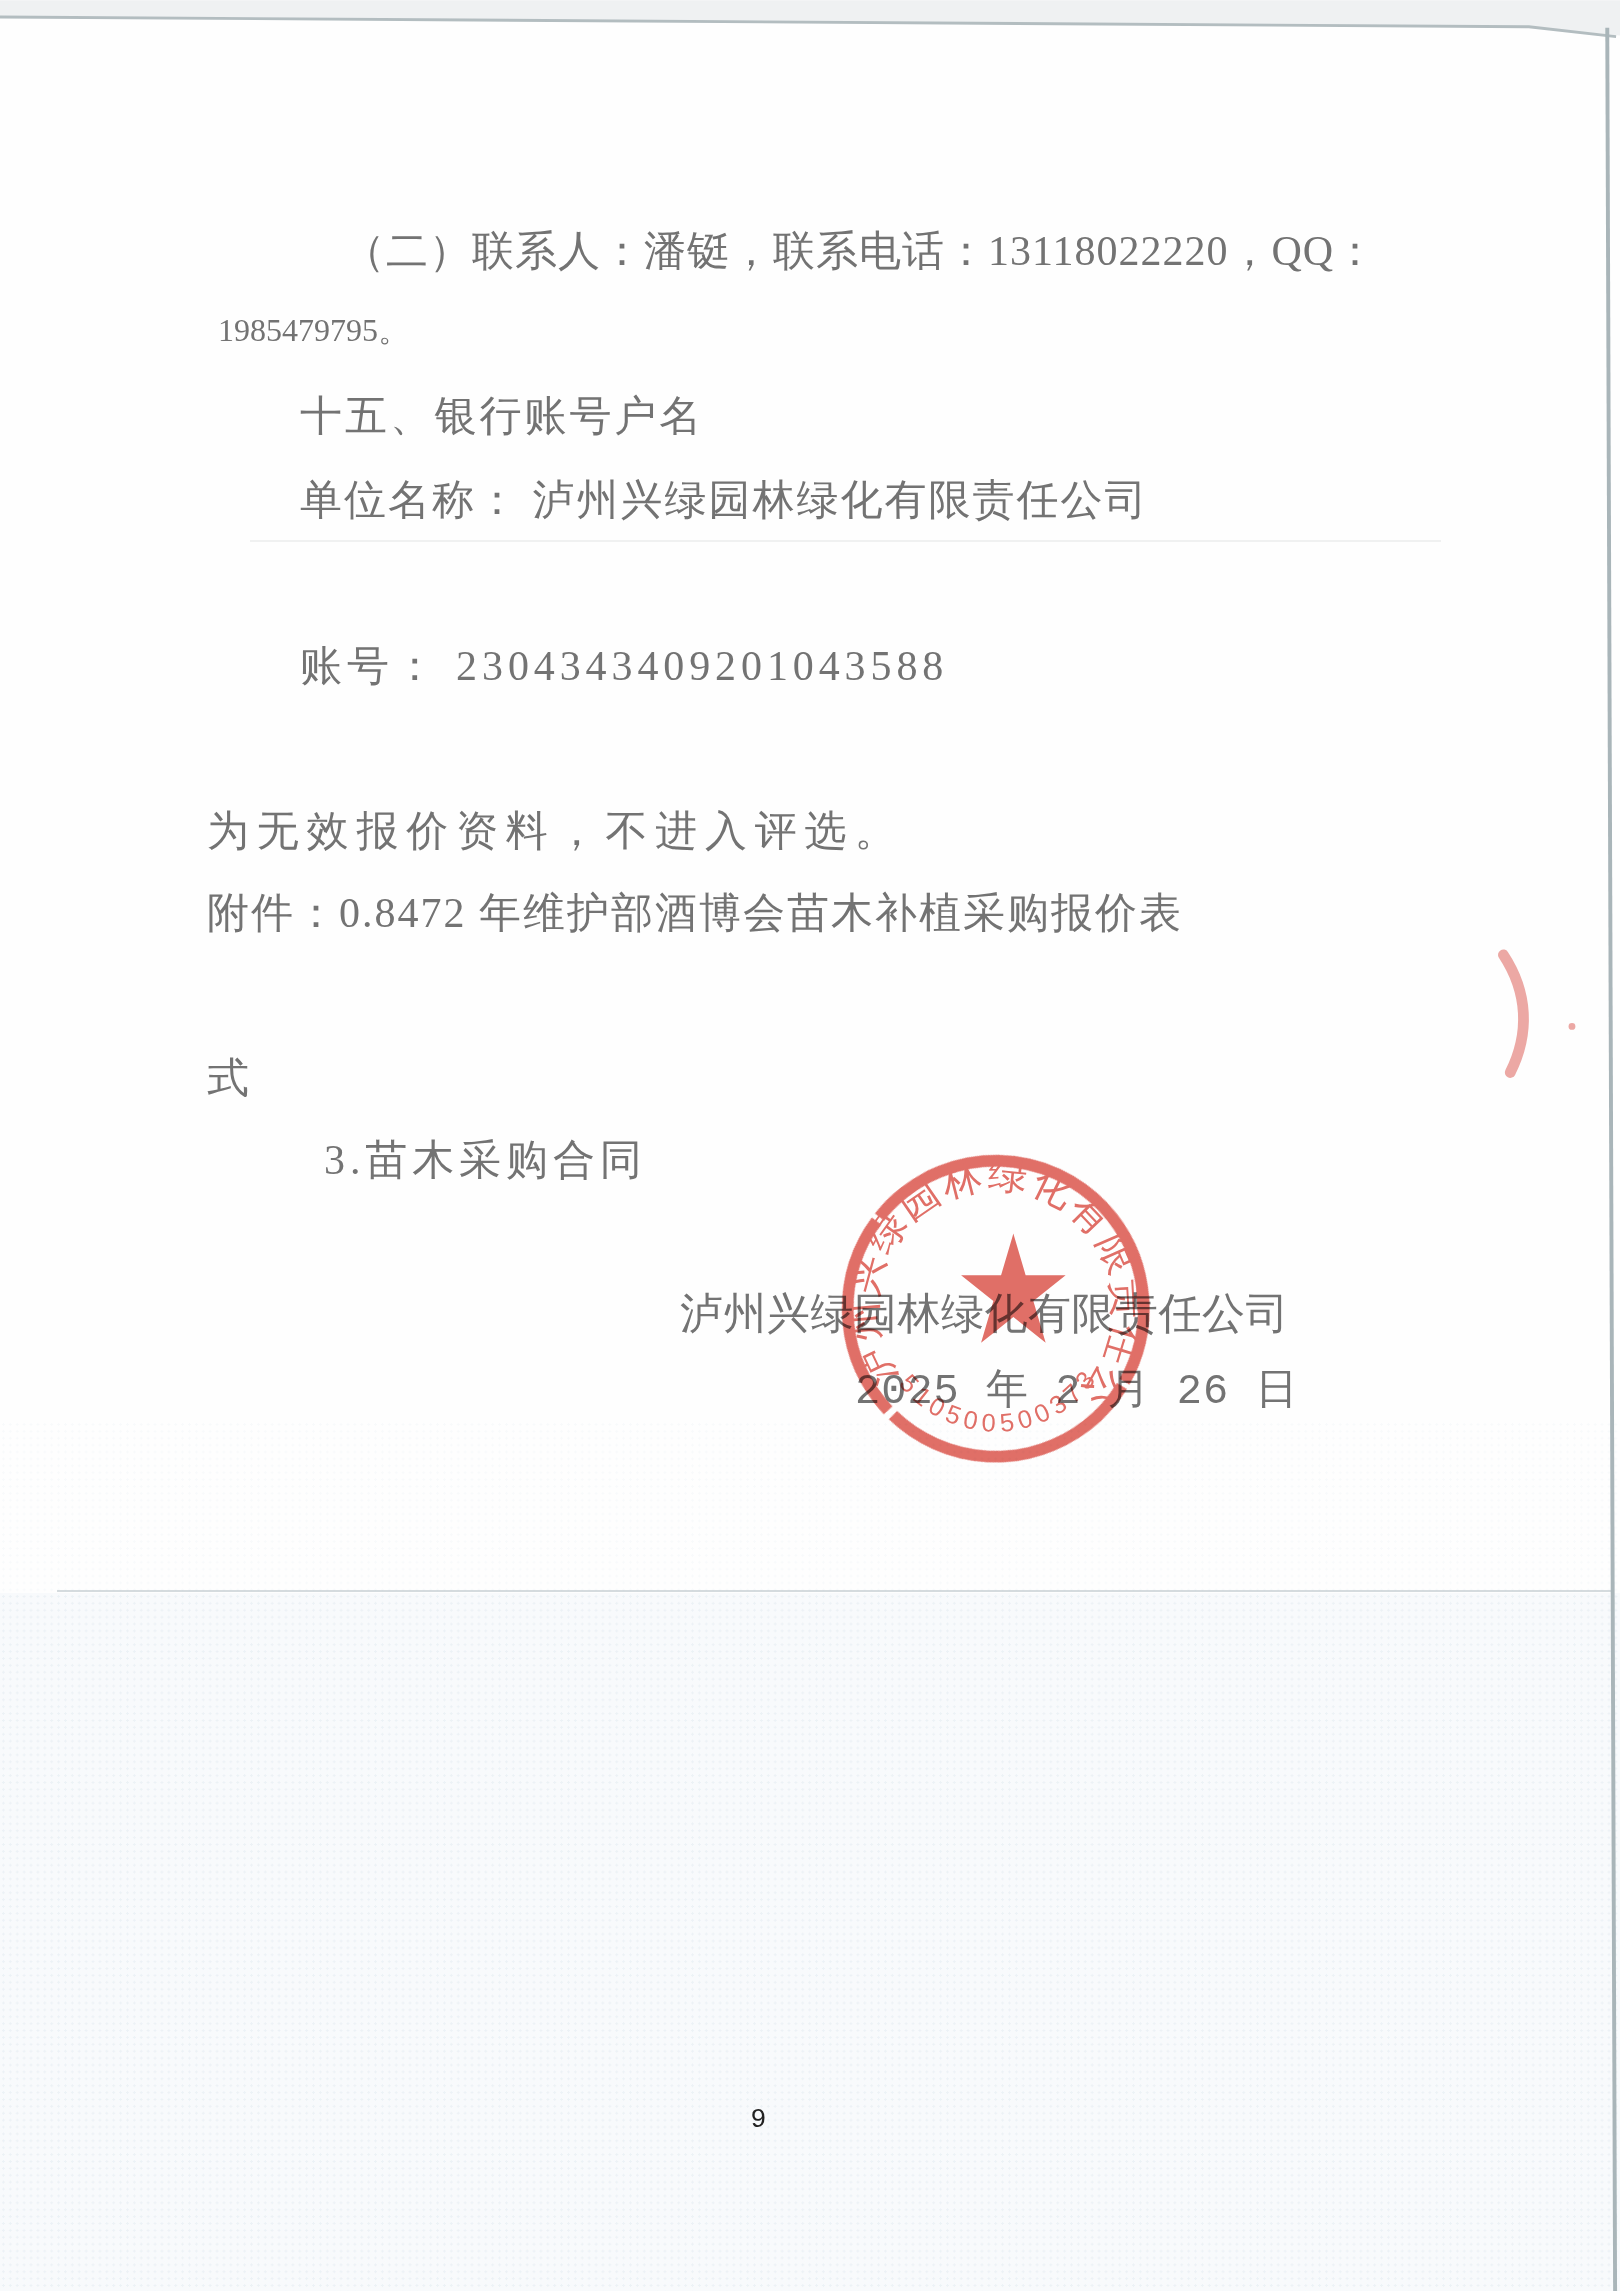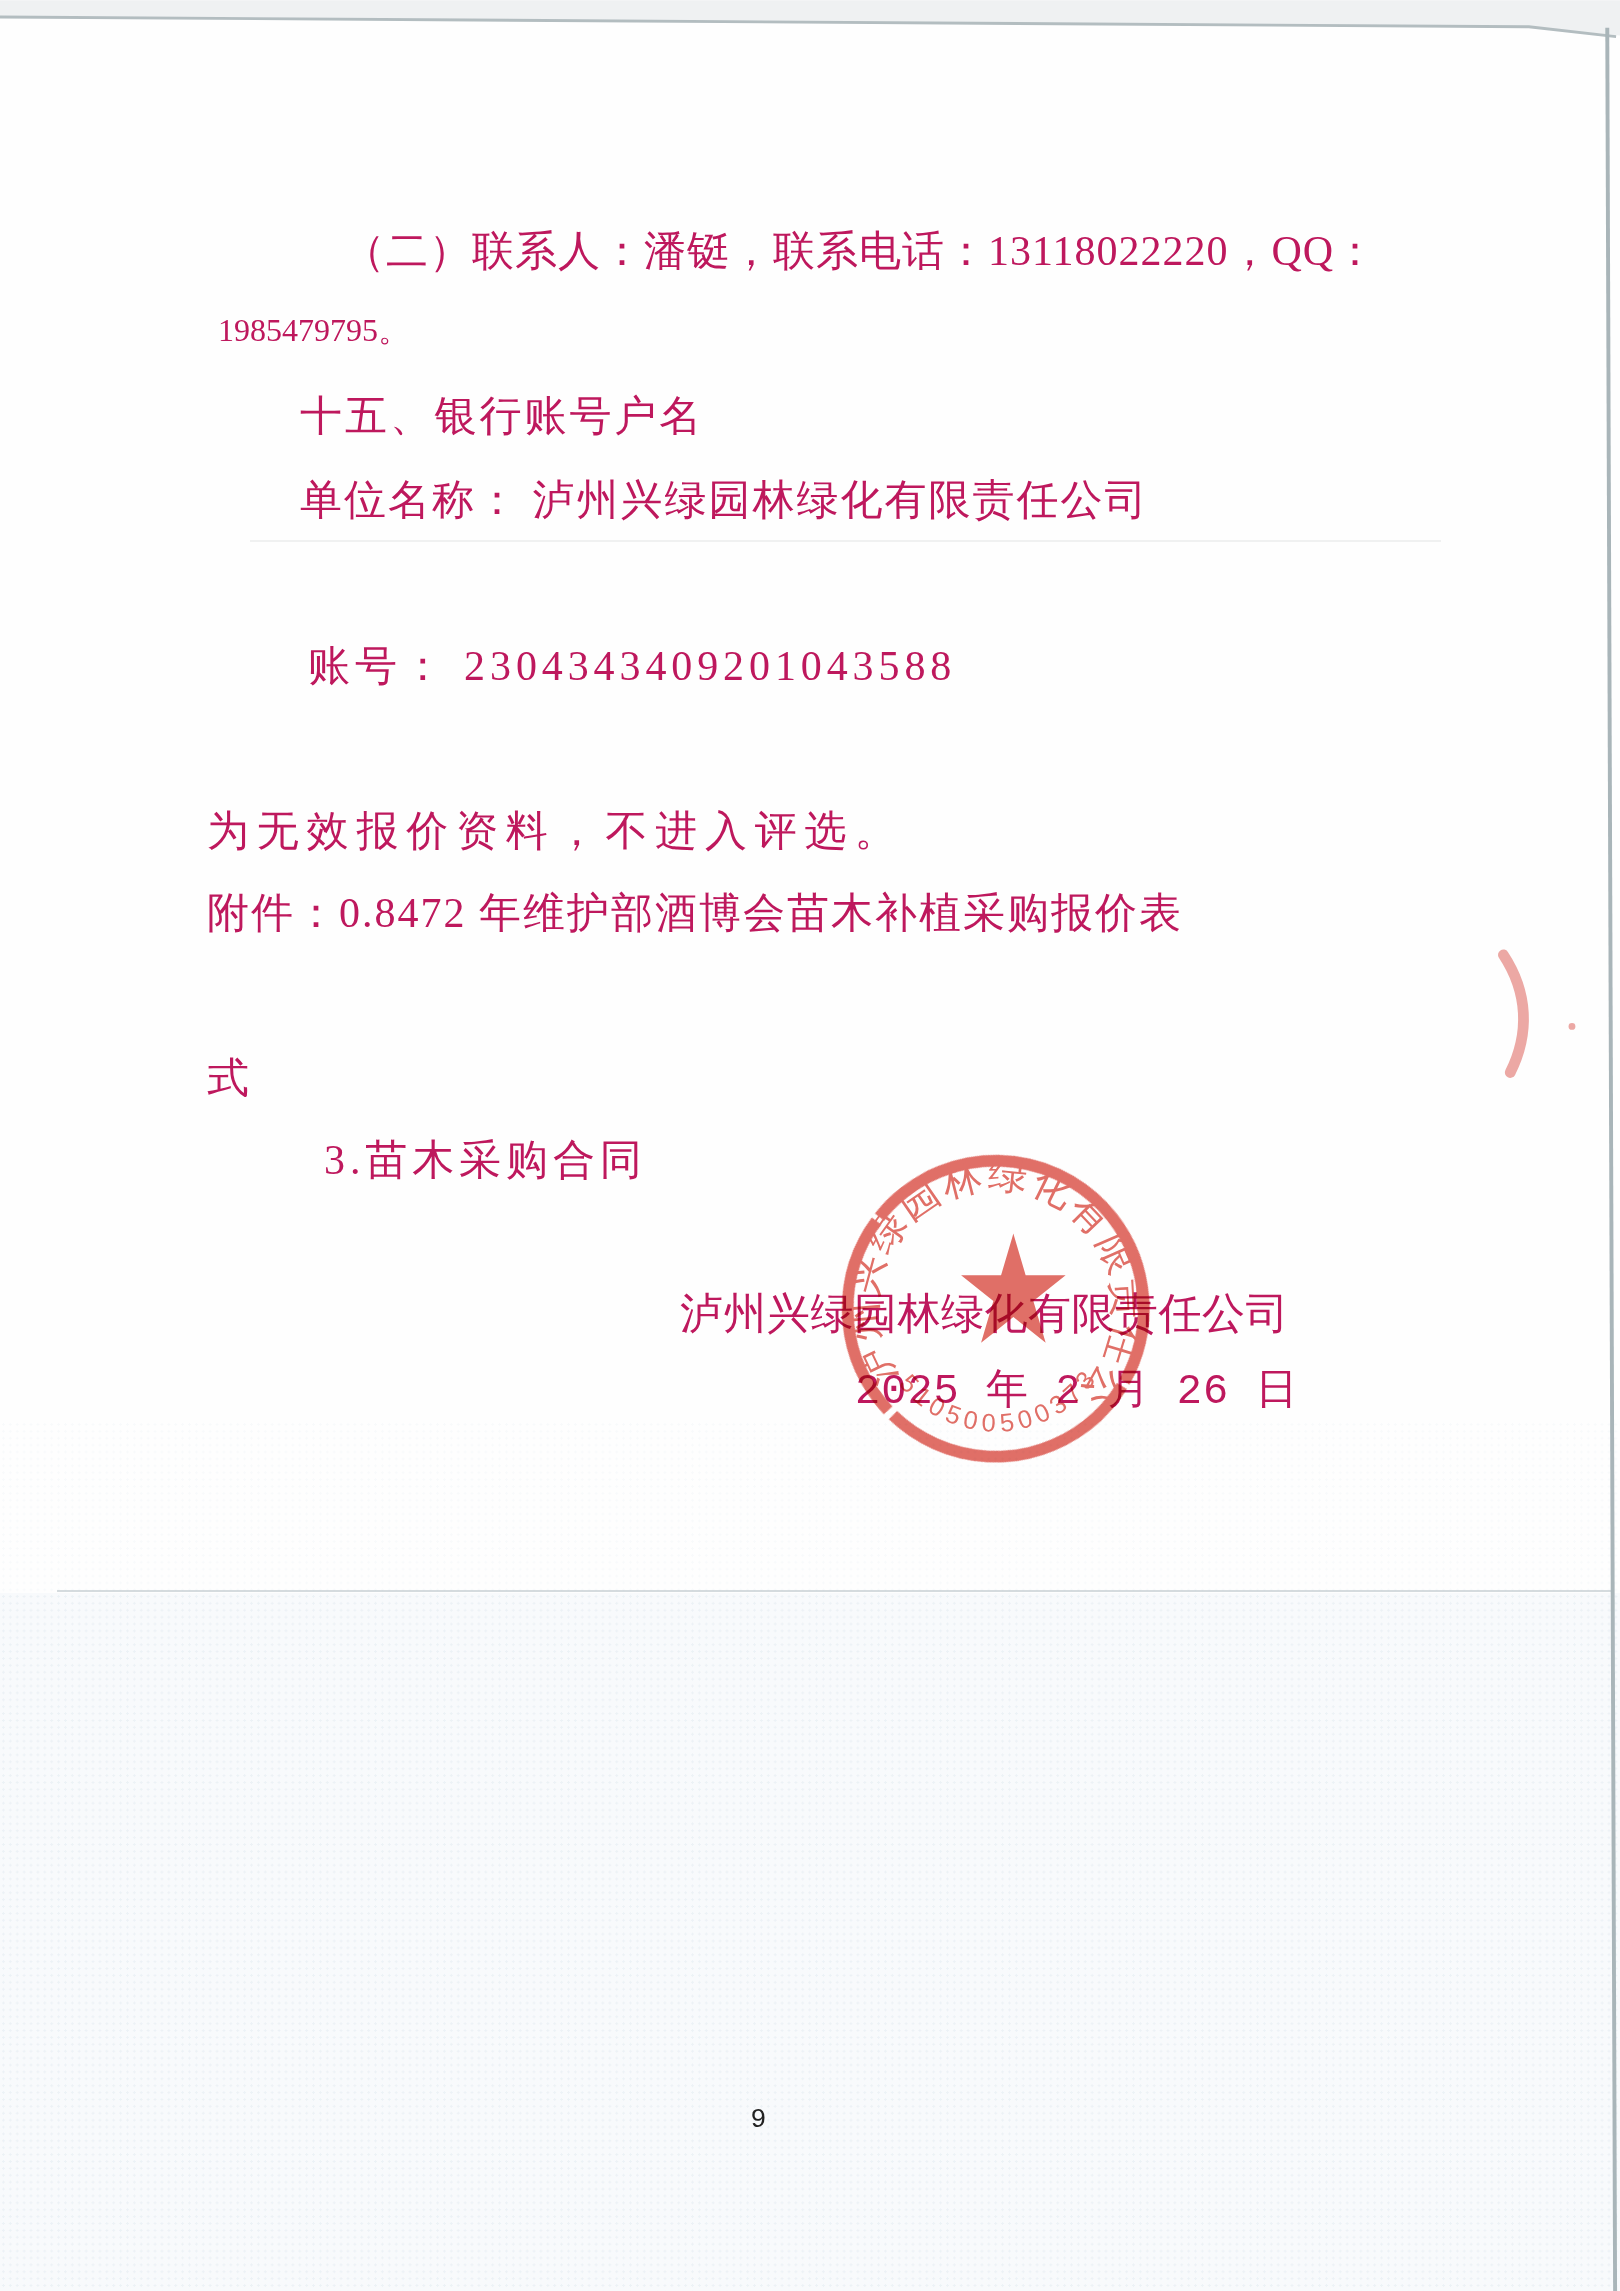--- a/index.html
+++ b/index.html
@@ -18,29 +18,29 @@
   }
   .band-upper{top:1421px;height:172px;opacity:.45;}
   .band-lower{top:1593px;height:699px;opacity:.9;background-color:rgba(215,228,238,0.18);}
   .faint-rule{position:absolute;z-index:1;pointer-events:none;background:rgba(165,178,184,0.45);}
   .rule-mid{left:57px;top:1590px;width:1554px;height:2px;}
   .streak{position:absolute;left:250px;top:540px;width:1191px;height:2px;
     background:rgba(140,145,148,0.12);z-index:1;}
   
   .line{
     position:absolute;z-index:2;white-space:nowrap;
-    font-size:42px;line-height:1.15;color:#be185d;
+    font-size:42px;line-height:1.15;color:#737373;
   }
   .bold{font-weight:400;}
   .l1 {left:343px;top:227px;letter-spacing:1px;}
   .l2 {left:218px;top:312px;font-size:32px;}
   .l3 {left:300px;top:392px;letter-spacing:2.9px;}
   .l4 {left:300px;top:476px;letter-spacing:2px;}
   .l5 {left:300px;top:559px;letter-spacing:9.8px;}
-  .l6 {left:308px;top:642px;letter-spacing:4.9px;}
+  .l6 {left:300px;top:642px;letter-spacing:4.9px;}
   .l7 {left:300px;top:724px;letter-spacing:3.9px;}
   .l8 {left:207px;top:807px;letter-spacing:7.8px;}
   .l9 {left:207px;top:889px;letter-spacing:2px;}
   .l10{left:336px;top:971px;letter-spacing:3.9px;}
   .l11{left:207px;top:1054px;}
   .l12{left:324px;top:1136px;letter-spacing:4.9px;}
   .sig-company{left:680px;top:1289px;font-size:43px;letter-spacing:0.5px;}
   .sig-date{left:855px;top:1368px;font-size:42px;letter-spacing:1px;font-family:Liberation Mono, monospace;}
   .page-num{
     position:absolute;left:751px;top:2103px;z-index:2;

